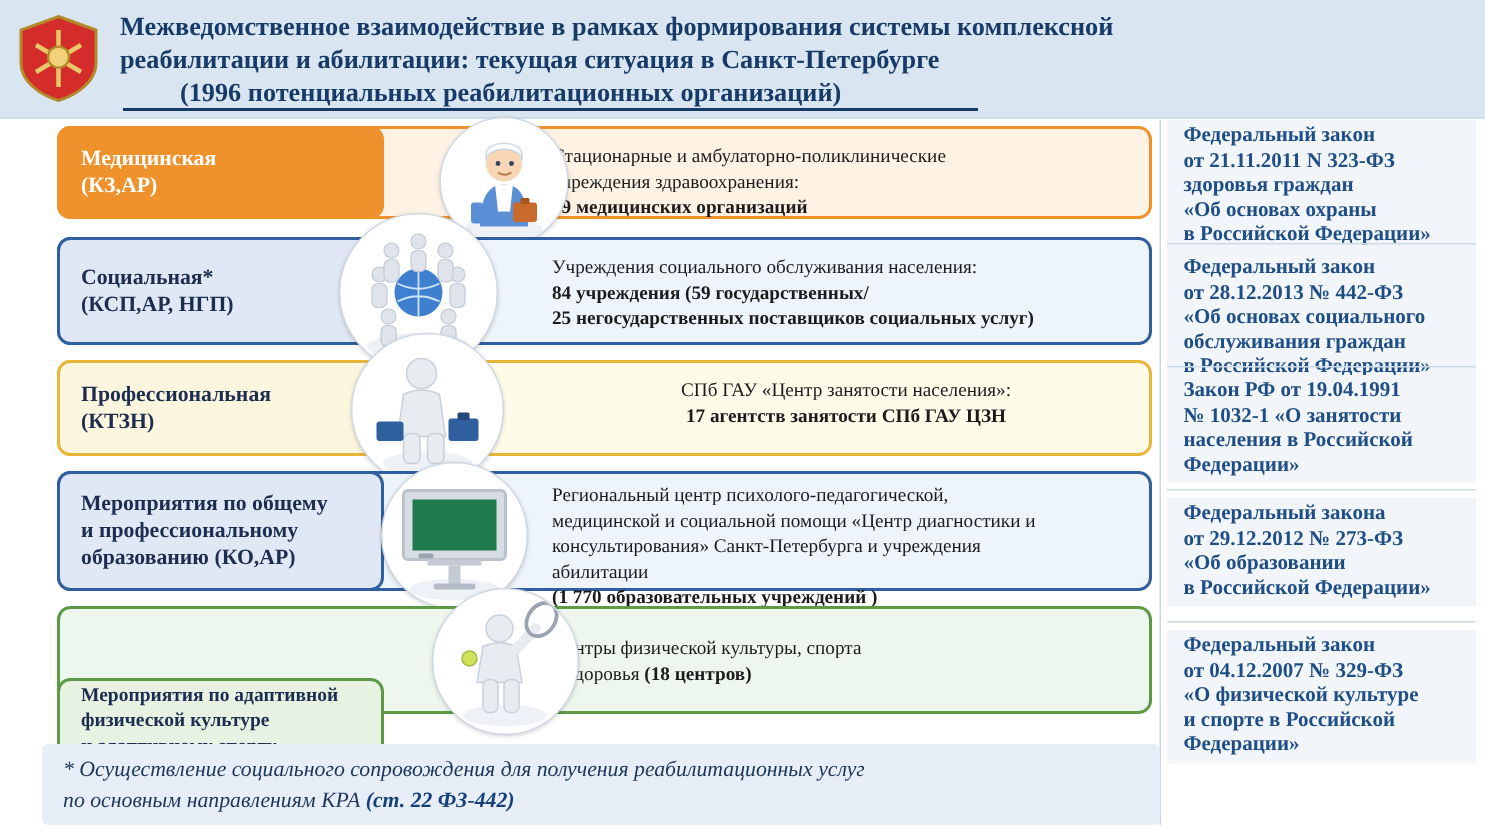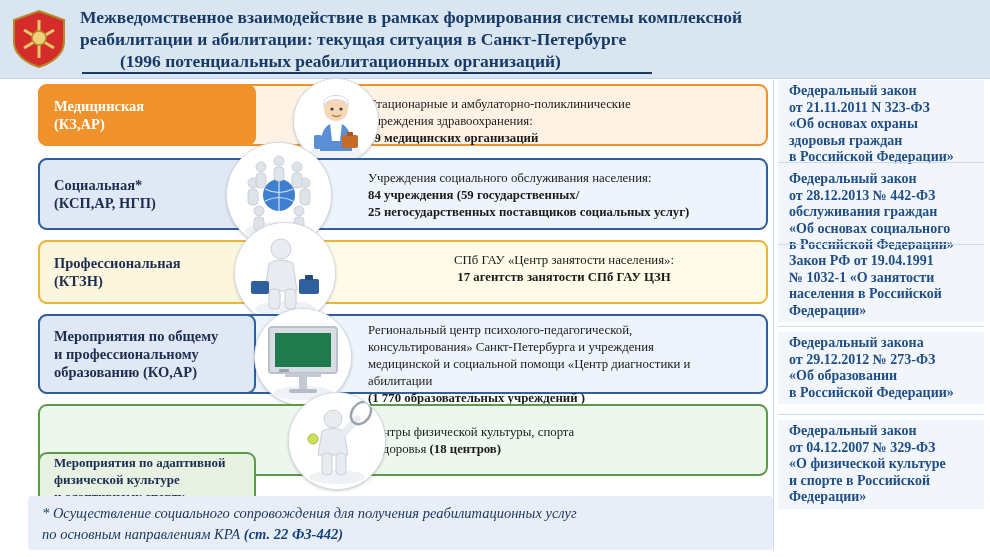--- a/index.html
+++ b/index.html
@@ -262,22 +262,22 @@
 
     <div class="row" id="row4">
       <div class="band"></div>
       <div class="label">
         <span style="white-space:pre-line">Мероприятия по общему
 и профессиональному
 образованию (КО,АР)</span>
       </div>
       <div class="desc">
         <div>Региональный центр психолого-педагогической,</div>
+        <div>медицинской и социальной помощи «Центр диагностики и</div>
         <div>консультирования» Санкт-Петербурга и учреждения</div>
-        <div>медицинской и социальной помощи «Центр диагностики и</div>
         <div>абилитации</div>
         <div><b>(1 770 образовательных учреждений )</b></div>
       </div>
       <div class="circle" style="left:216px;top:-6px;width:96px;height:96px;">
         <svg viewBox="0 0 96 96" width="96" height="96">
           <rect x="0" y="0" width="96" height="96" fill="#ffffff"></rect>
           <ellipse cx="48" cy="84" rx="30" ry="7" fill="#eef2f6"></ellipse>
           <rect x="14" y="18" width="68" height="46" rx="3" fill="#d8dde4" stroke="#b9c2cc" stroke-width="2"></rect>
           <rect x="20" y="24" width="56" height="34" fill="#1f7a4d"></rect>
           <rect x="30" y="64" width="36" height="4" fill="#c3cad3"></rect>
@@ -314,29 +314,29 @@
           <circle cx="24" cy="46" r="5" fill="#cfe05a" stroke="#a8b83f" stroke-width="1"></circle>
         </svg>
       </div>
     </div>
   </div>
 
   <div class="laws">
     <div class="law" id="law1">
       <div>Федеральный закон</div>
       <div>от 21.11.2011 N 323-ФЗ</div>
+      <div>здоровья граждан</div>
       <div>«Об основах охраны</div>
-      <div>здоровья граждан</div>
       <div>в Российской Федерации»</div>
     </div>
     <div class="law" id="law2">
       <div>Федеральный закон</div>
       <div>от 28.12.2013 № 442-ФЗ</div>
+      <div>«Об основах социального</div>
       <div>обслуживания граждан</div>
-      <div>«Об основах социального</div>
       <div>в Российской Федерации»</div>
     </div>
     <div class="law" id="law3">
       <div>Закон РФ от 19.04.1991</div>
       <div>№ 1032-1 «О занятости</div>
       <div>населения в Российской</div>
       <div>Федерации»</div>
     </div>
     <div class="law" id="law4">
       <div>Федеральный закона</div>

